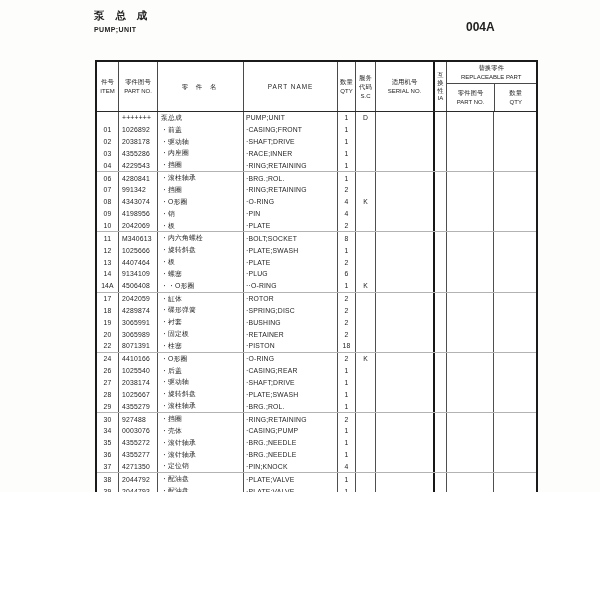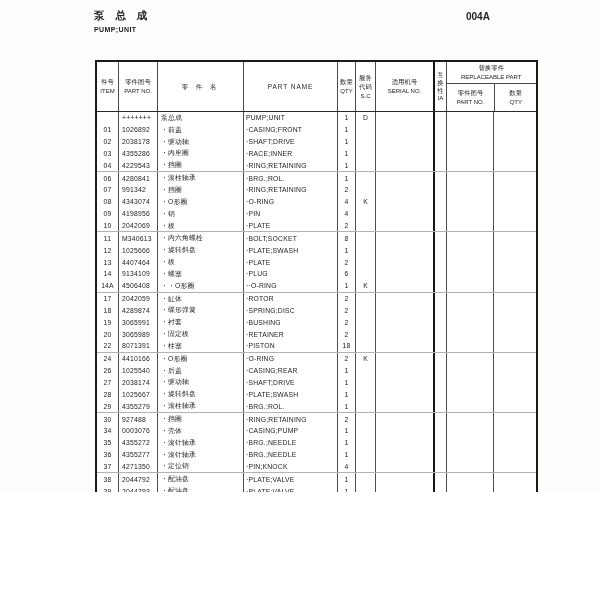--- a/index.html
+++ b/index.html
@@ -6,21 +6,21 @@
   #page {
     position:relative; width:600px; height:492px;
     background:#fdfdfc; overflow:hidden;
     font-family:"Liberation Sans", sans-serif;
     color:#1d1d1d;
     -webkit-font-smoothing:antialiased;
   }
   .title-block { position:absolute; left:94px; top:9px; }
   .title-cn { font-size:10.5px; font-weight:bold; letter-spacing:4px; color:#222; }
   .title-en { font-size:7px; font-weight:bold; letter-spacing:0.4px; margin-top:3px; color:#222; }
-  .doc-code { position:absolute; left:466px; top:11px; font-size:10px; font-weight:bold; color:#222; }
+  .doc-code { position:absolute; left:466px; top:20px; font-size:12px; font-weight:bold; color:#222; }
 
   .parts-table {
     position:absolute; left:95px; top:60px; width:443px; height:533px;
     box-sizing:border-box;
     border:2px solid #1b1b1b;
     border-top-width:2.5px; border-bottom-width:2.5px;
     background:#fff;
   }
   .cols {
     display:grid;

